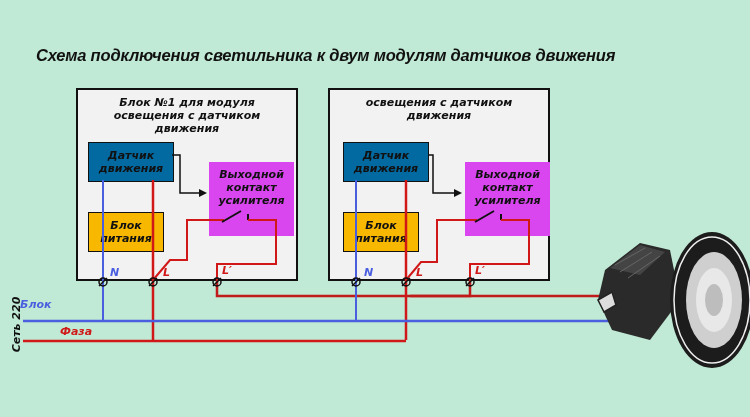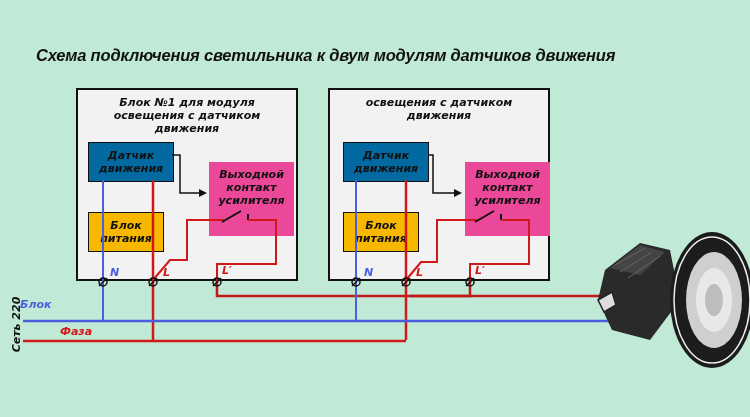--- a/index.html
+++ b/index.html
@@ -10,21 +10,21 @@
   .block { position:absolute; top:88px; width:222px; height:193px; background:#f2f2f2;
            border:2px solid #111; box-sizing:border-box; }
   .block-title { position:absolute; left:0; right:0; top:6px; text-align:center;
                  font-weight:bold; font-style:italic; font-size:11px; line-height:13px; color:#111; }
   .sensor { position:absolute; left:10px; top:52px; width:86px; height:40px; background:#0369a1;
             border:1.5px solid #111; box-sizing:border-box; text-align:center; font-weight:bold;
             font-style:italic; font-size:11px; line-height:13px; padding-top:6px; color:#111; }
   .psu { position:absolute; left:10px; top:122px; width:76px; height:40px; background:#f8b800;
          border:1.5px solid #111; box-sizing:border-box; text-align:center; font-weight:bold;
          font-style:italic; font-size:11px; line-height:13px; padding-top:6px; color:#111; }
-  .relay { position:absolute; left:131px; top:72px; width:85px; height:74px; background:#ec4899;
+  .relay { position:absolute; left:131px; top:72px; width:85px; height:74px; background:#d946ef;
            text-align:center; font-weight:bold; font-style:italic; font-size:11px; line-height:13px;
            padding-top:6px; box-sizing:border-box; color:#111; }
   .term-label { position:absolute; font-weight:bold; font-style:italic; font-size:11px; }
   .line-label { position:absolute; font-weight:bold; font-style:italic; font-size:11px; }
   .vertical { position:absolute; left:-14px; top:318px; transform:rotate(-90deg);
               transform-origin:center; font-weight:bold; font-style:italic; font-size:11px; color:#111;
               width:60px; text-align:center; }
   svg.wires { position:absolute; left:0; top:0; }
 </style>
 </head>

